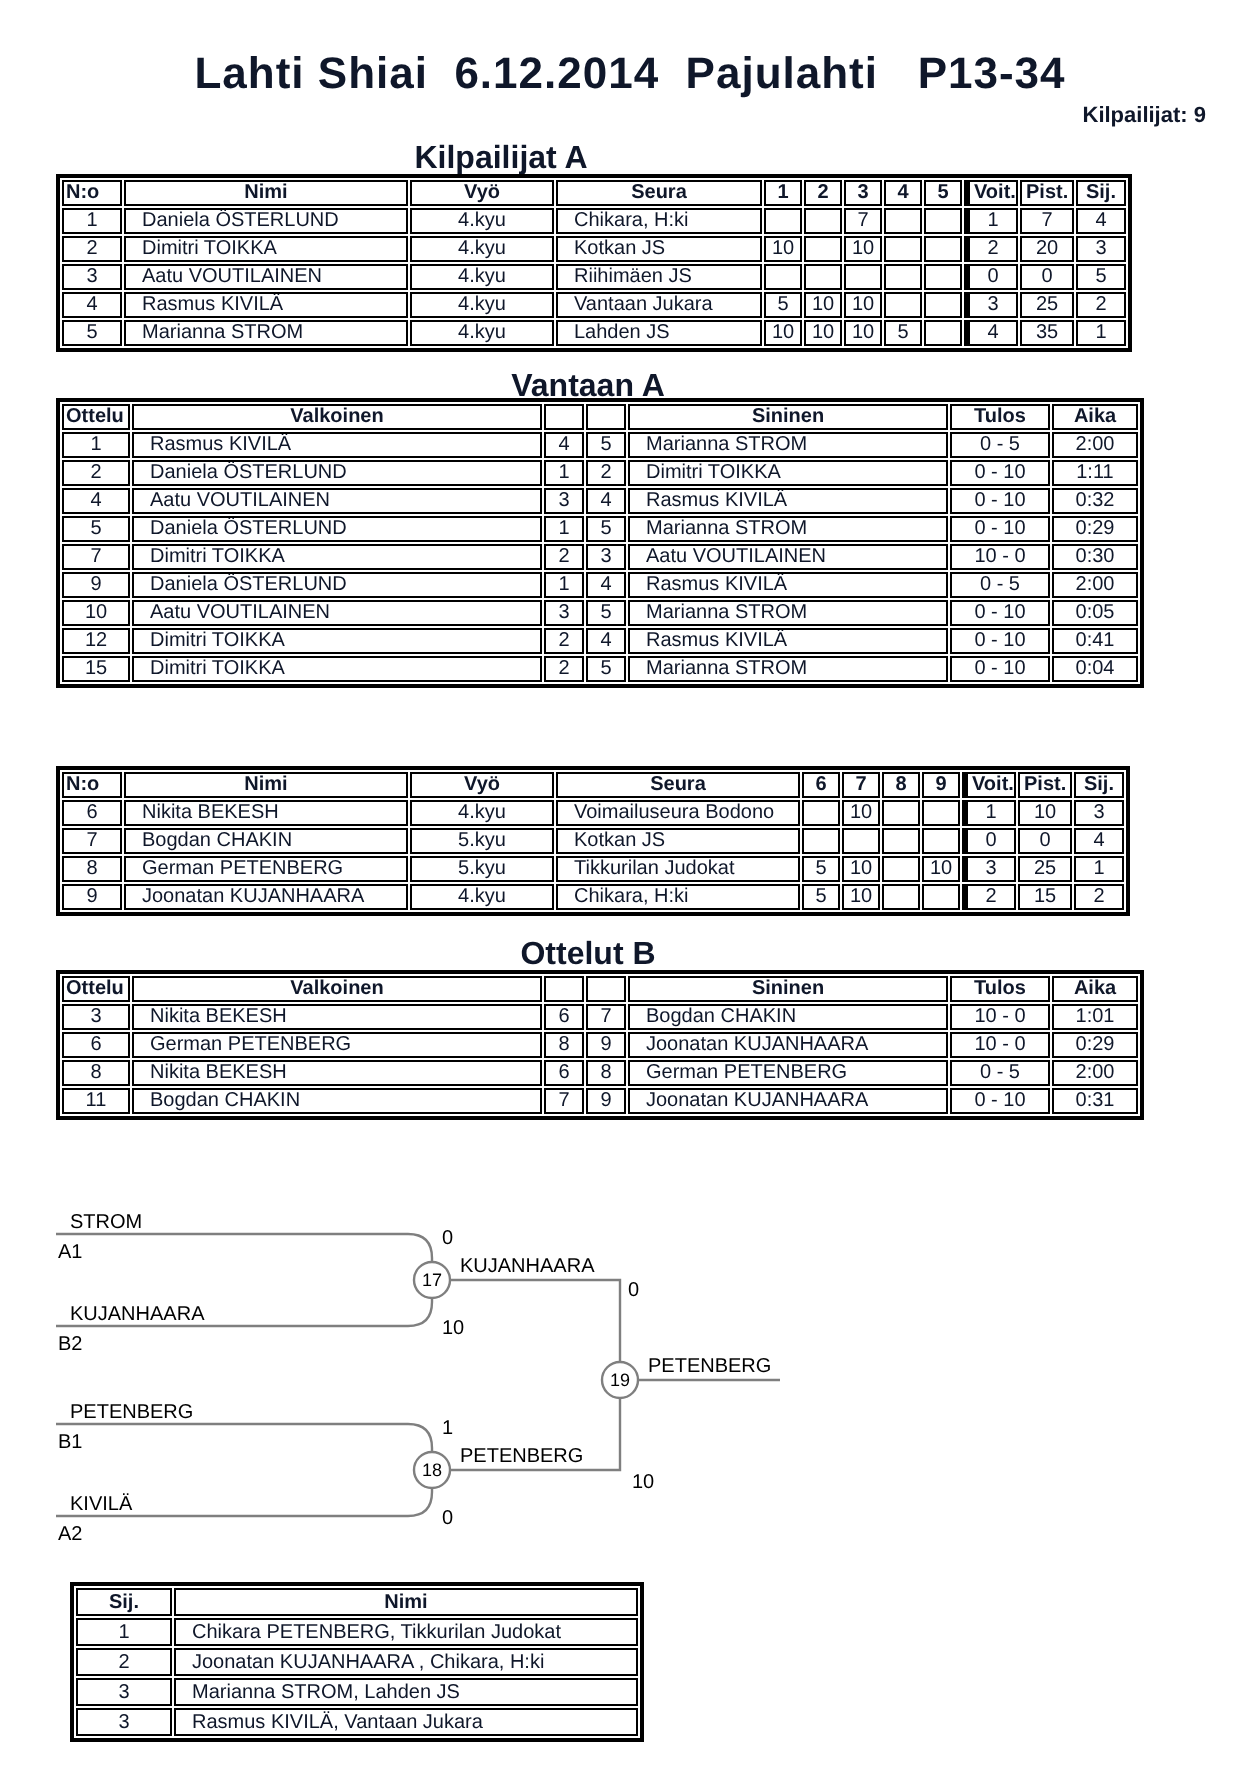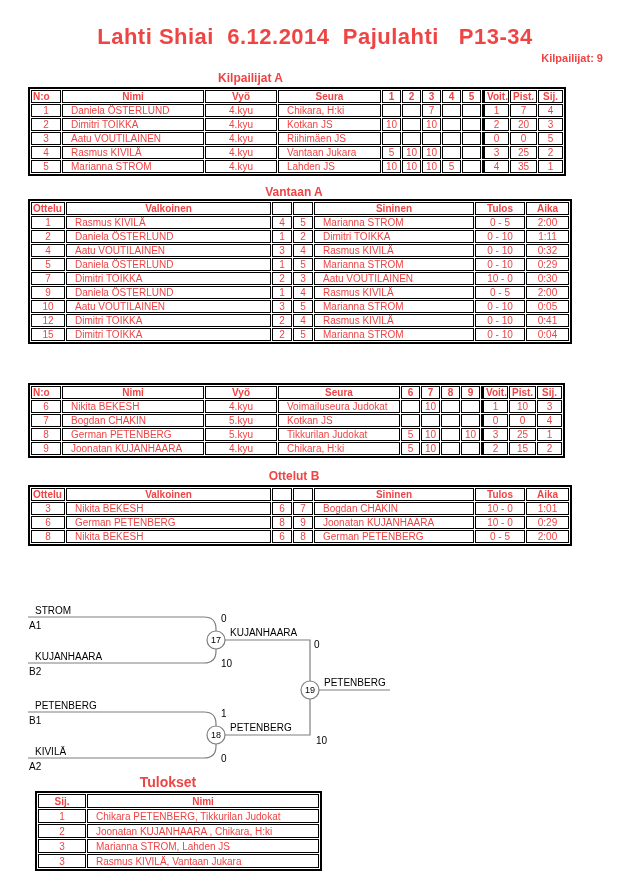--- a/index.html
+++ b/index.html
@@ -1,27 +1,27 @@
 <!DOCTYPE html>
 <html><head>
 <meta charset="utf-8">
 <style>
   * { margin:0; padding:0; box-sizing:border-box; }
   html,body { background:#ffffff; }
   .page {
     position:relative; width:630px; height:891px; background:#ffffff;
-    font-family:"Liberation Sans","DejaVu Sans",sans-serif; color:#ef4444;
+    font-family:"Liberation Sans","DejaVu Sans",sans-serif; color:#0f172a;
     overflow:hidden;
   }
   .main-title {
     position:absolute; top:24px; left:0; width:630px; text-align:center;
     font-size:22px; font-weight:bold; white-space:pre; letter-spacing:0.5px;
   }
   .competitors { position:absolute; top:52px; right:27px; font-size:11px; font-weight:bold; }
-  .sec-title { position:absolute; font-size:12px; font-weight:bold; text-align:center; }
+  .sec-title { position:absolute; font-size:16px; font-weight:bold; text-align:center; }
   .kilp-title { left:28px; width:445px; }
   .ott-title  { left:28px; width:532px; }
   .tul-title  { left:35px; width:266px; font-size:14px; }
 
   table {
     position:absolute; border:2px solid #000; border-collapse:separate;
     border-spacing:1px; table-layout:fixed; background:#fff;
   }
   th, td {
     border:1px solid #000; font-size:10px; text-align:center;
@@ -301,21 +301,21 @@
           <th>Voit.</th>
           <th>Pist.</th>
           <th>Sij.</th>
         </tr>
       </thead>
       <tbody>
         <tr>
           <td>6</td>
           <td>Nikita BEKESH</td>
           <td>4.kyu</td>
-          <td>Voimailuseura Judokat</td>
+          <td>Voimailuseura Bodono</td>
           <td></td>
           <td>10</td>
           <td></td>
           <td></td>
           <td>1</td>
           <td>10</td>
           <td>3</td>
         </tr>
         <tr>
           <td>7</td>
@@ -402,20 +402,29 @@
         </tr>
         <tr>
           <td>8</td>
           <td>Nikita BEKESH</td>
           <td>6</td>
           <td>8</td>
           <td>German PETENBERG</td>
           <td>0 - 5</td>
           <td>2:00</td>
         </tr>
+        <tr>
+          <td>11</td>
+          <td>Bogdan CHAKIN</td>
+          <td>7</td>
+          <td>9</td>
+          <td>Joonatan KUJANHAARA</td>
+          <td>0 - 10</td>
+          <td>0:31</td>
+        </tr>
       </tbody>
     </table>
 
   <svg class="bracket" width="630" height="190" viewBox="0 0 630 190">
 
     <path d="M28 22 H204 Q216 22 216 34 V56 Q216 68 204 68 H28"></path>
 
     <path d="M225 45 H310 V95"></path>
 
     <path d="M28 117 H204 Q216 117 216 129 V151 Q216 163 204 163 H28"></path>
@@ -445,21 +454,20 @@
     <text x="324" y="91">PETENBERG</text>
 
     <circle cx="216" cy="45" r="9"></circle>
     <text class="mnum" x="216" y="48">17</text>
     <circle cx="216" cy="140" r="9"></circle>
     <text class="mnum" x="216" y="143">18</text>
     <circle cx="310" cy="95" r="9"></circle>
     <text class="mnum" x="310" y="98">19</text>
   </svg>
 
-  <div class="sec-title tul-title" style="top:774px;">Tulokset</div>
   <table class="t-tul">
     <colgroup>
       <col style="width:48px">
         <col style="width:232px">
     </colgroup>
   <thead>
         <tr>
           <th>Sij.</th>
           <th>Nimi</th>
         </tr>

